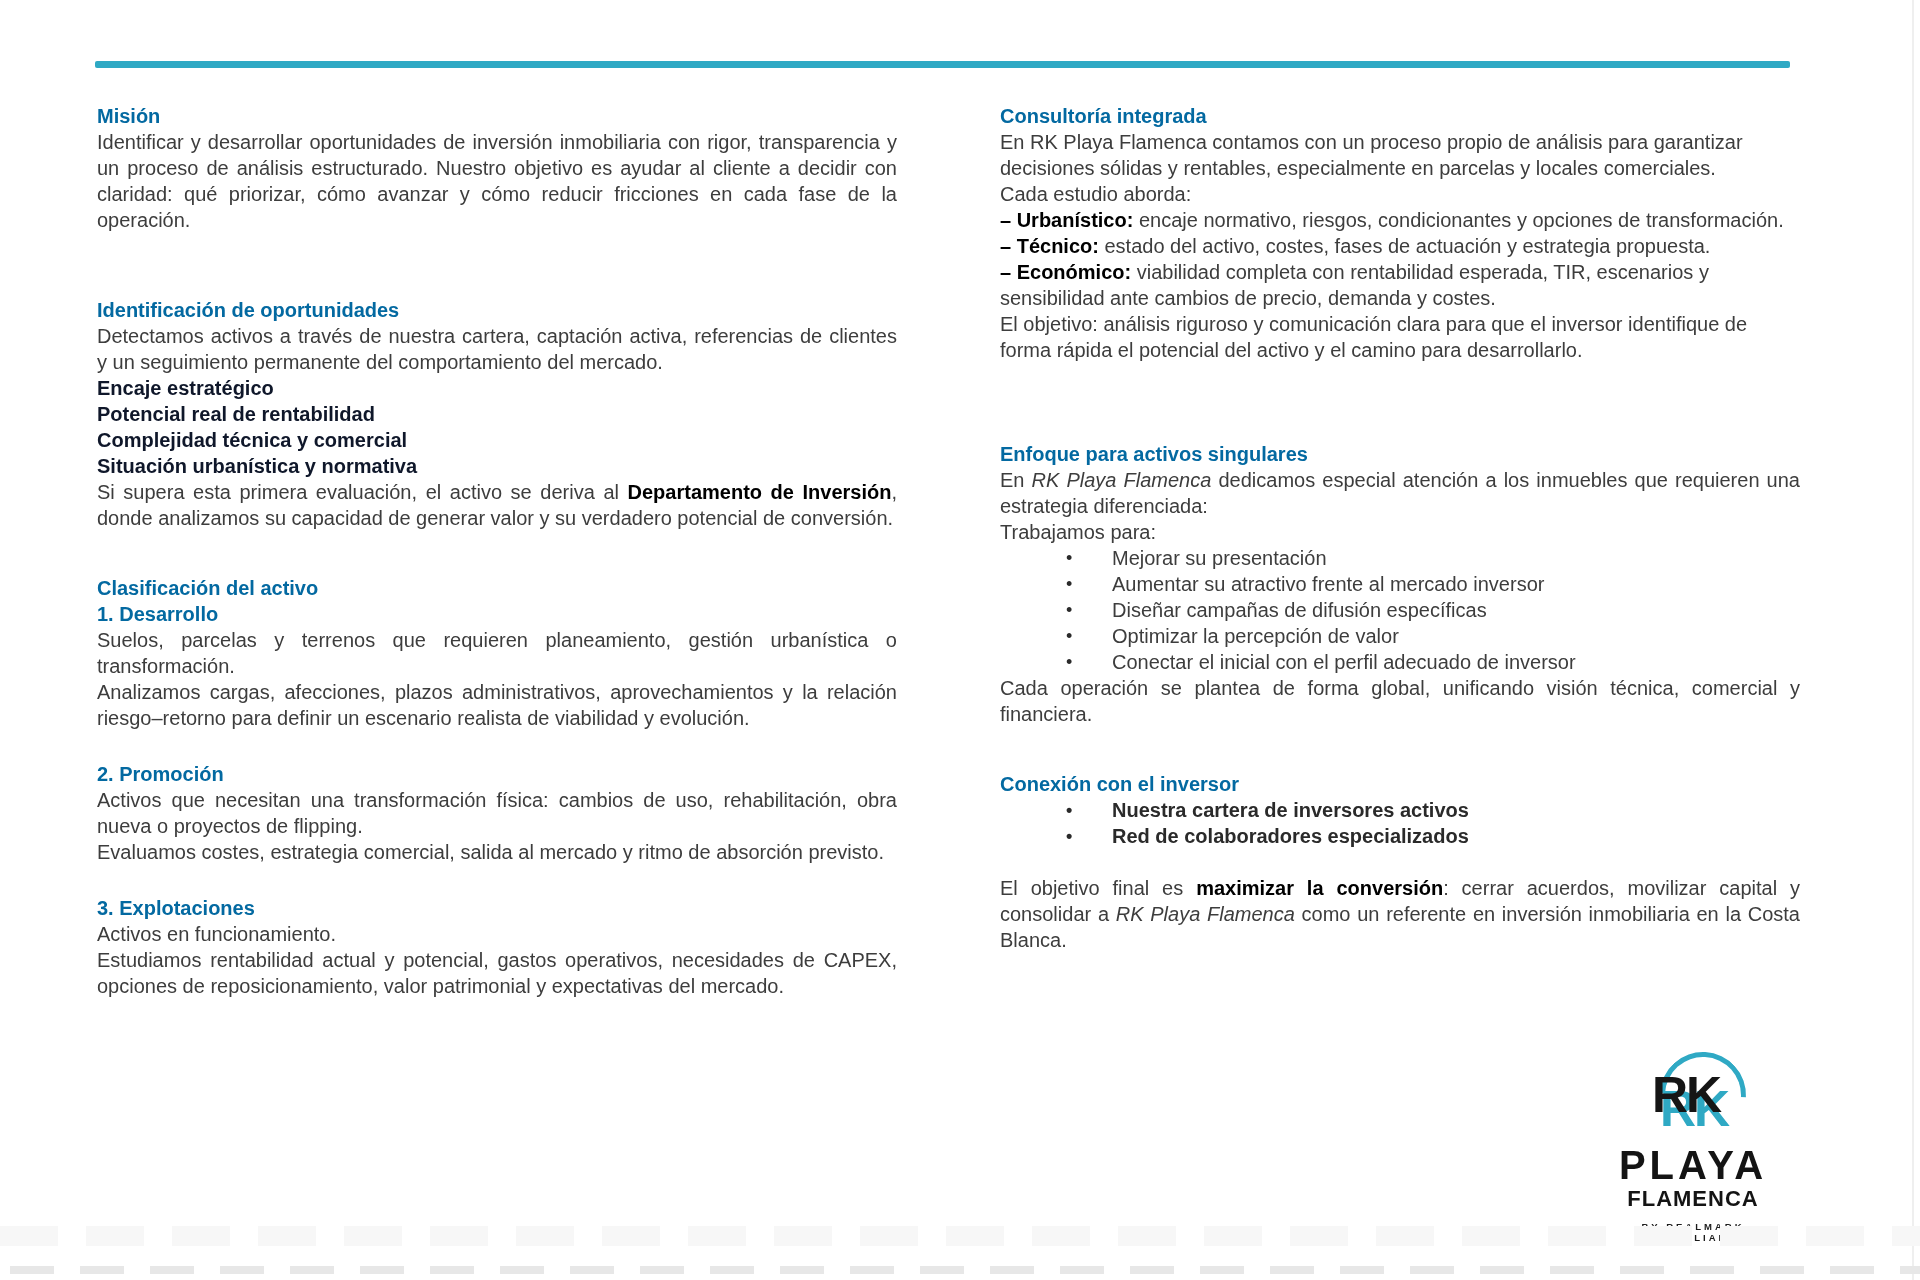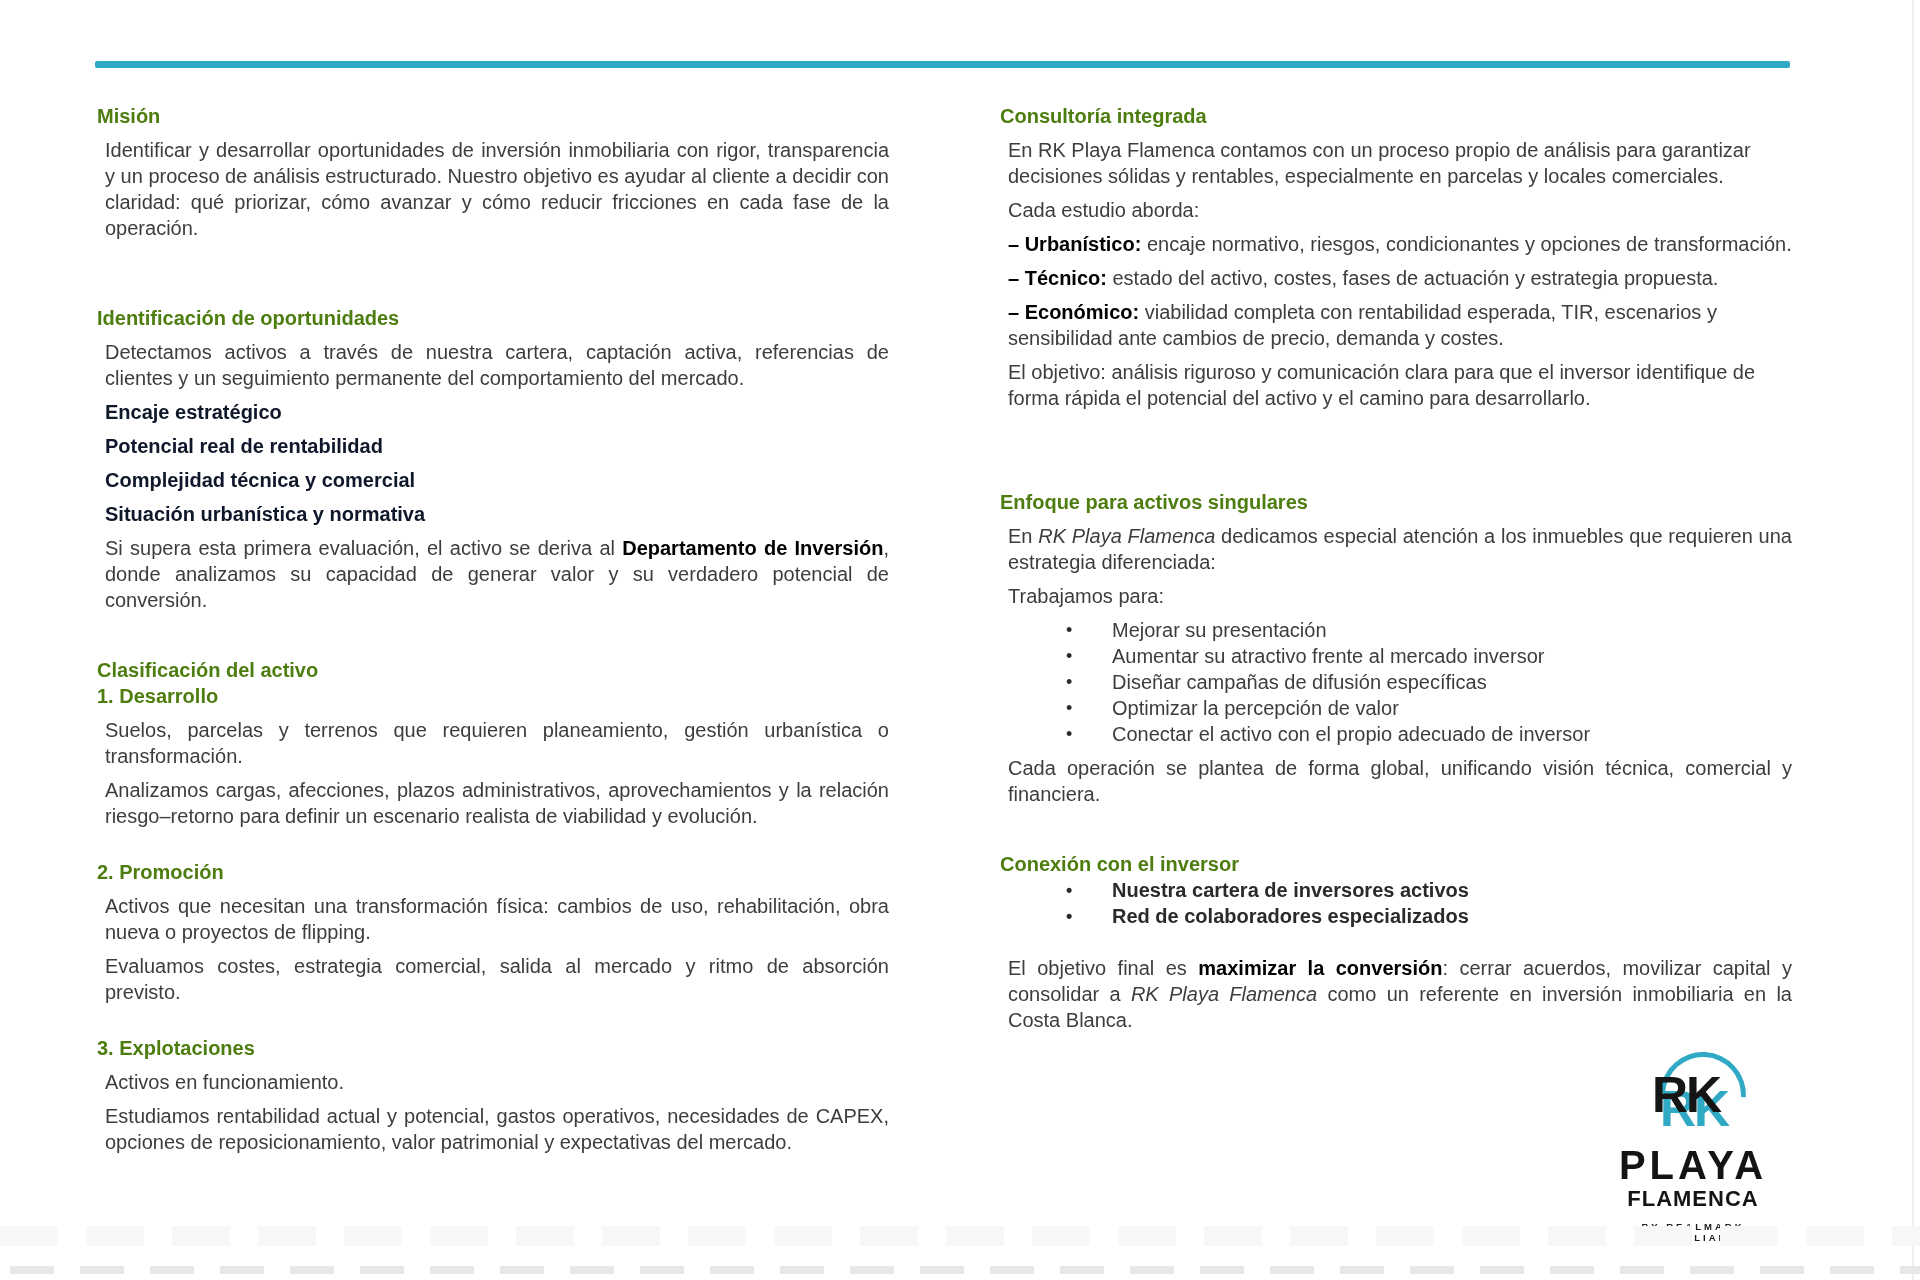--- a/index.html
+++ b/index.html
@@ -7,22 +7,22 @@
     position:relative; width:1920px; height:1280px; background:#ffffff;
     font-family:"Liberation Sans", sans-serif; color:#3d3d3d; overflow:hidden;
   }
   .top-rule { position:absolute; left:95px; top:61px; width:1695px; height:7px; background:#2fa9c4; border-radius:2px; }
   .right-edge { position:absolute; right:6px; top:0; width:2px; height:1280px; background:#efefef; }
 
   .col { position:absolute; top:103px; width:800px; font-size:20px; line-height:26px; }
   .col-left  { left:97px;  text-align:justify; }
   .col-right { left:1000px; text-align:left; }
 
-  .heading { color:#4d7c0f; font-weight:bold; font-size:20px; line-height:26px; margin:0; text-align:left; }
-  p { margin:8px; }
+  .heading { color:#0369a1; font-weight:bold; font-size:20px; line-height:26px; margin:0; text-align:left; }
+  p { margin:0; }
   .just { text-align:justify; }
   .b { font-weight:bold; color:#000000; }
   .i { font-style:italic; }
   .bold-line { font-weight:bold; color:#0f172a; }
 
   .mt-xxl { margin-top:78px; }
   .mt-xl  { margin-top:64px; }
   .mt-lg  { margin-top:44px; }
   .mt-md  { margin-top:30px; }
   .mt-sm  { margin-top:26px; }
@@ -112,21 +112,21 @@
 
     <section class="mt-xxl">
       <h3 class="heading">Enfoque para activos singulares</h3>
       <p class="just"><span>En </span><span class="i">RK Playa Flamenca</span><span> dedicamos especial atención a los inmuebles que requieren una estrategia diferenciada:</span></p>
       <p>Trabajamos para:</p>
       <ul class="bullets">
         <li><span class="dot">•</span><span>Mejorar su presentación</span></li>
         <li><span class="dot">•</span><span>Aumentar su atractivo frente al mercado inversor</span></li>
         <li><span class="dot">•</span><span>Diseñar campañas de difusión específicas</span></li>
         <li><span class="dot">•</span><span>Optimizar la percepción de valor</span></li>
-        <li><span class="dot">•</span><span>Conectar el activo con el propio adecuado de inversor</span></li>
+        <li><span class="dot">•</span><span>Conectar el inicial con el perfil adecuado de inversor</span></li>
       </ul>
       <p class="just">Cada operación se plantea de forma global, unificando visión técnica, comercial y financiera.</p>
     </section>
 
     <section class="mt-lg">
       <h3 class="heading">Conexión con el inversor</h3>
       <ul class="bullets bold-items">
         <li><span class="dot">•</span><span>Nuestra cartera de inversores activos</span></li>
         <li><span class="dot">•</span><span>Red de colaboradores especializados</span></li>
       </ul>

